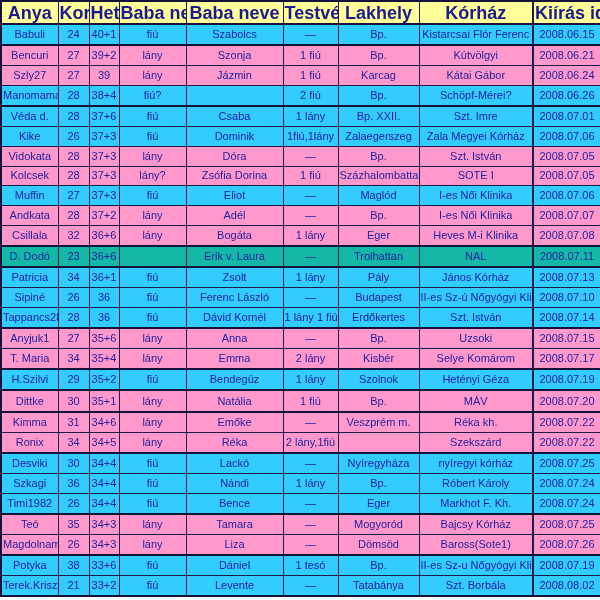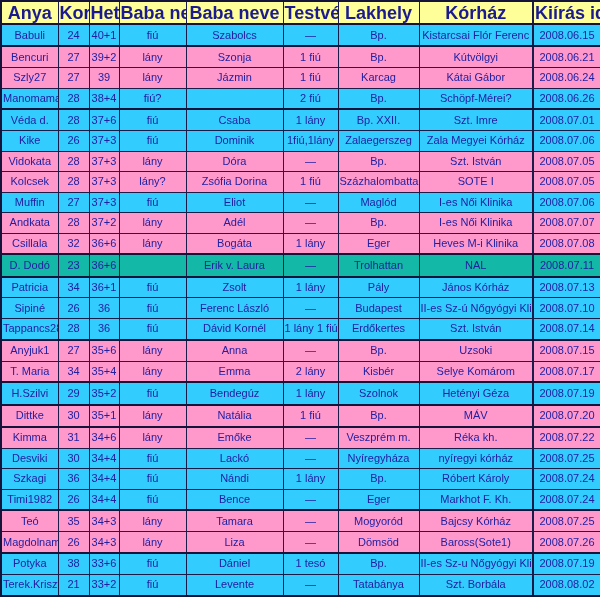--- a/index.html
+++ b/index.html
@@ -266,20 +266,31 @@
         <td>Kimma</td>
         <td>31</td>
         <td>34+6</td>
         <td>lány</td>
         <td>Emőke</td>
         <td>—</td>
         <td>Veszprém m.</td>
         <td>Réka kh.</td>
         <td>2008.07.22</td>
       </tr>
+      <tr class="bg-pink thick">
+        <td>Ronix</td>
+        <td>34</td>
+        <td>34+5</td>
+        <td>lány</td>
+        <td>Réka</td>
+        <td>2 lány,1fiú</td>
+        <td></td>
+        <td>Szekszárd</td>
+        <td>2008.07.22</td>
+      </tr>
       <tr class="bg-cyan">
         <td>Desviki</td>
         <td>30</td>
         <td>34+4</td>
         <td>fiú</td>
         <td>Lackó</td>
         <td>—</td>
         <td>Nyíregyháza</td>
         <td>nyíregyi kórház</td>
         <td>2008.07.25</td>

